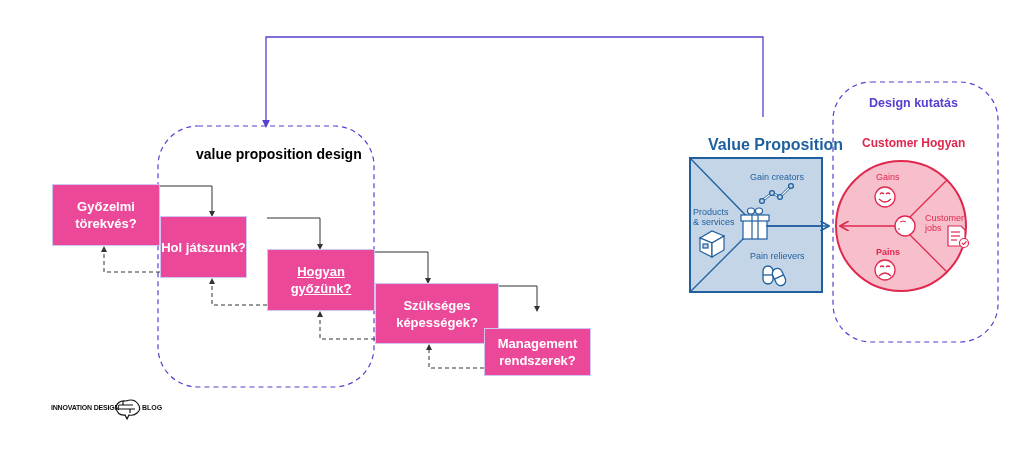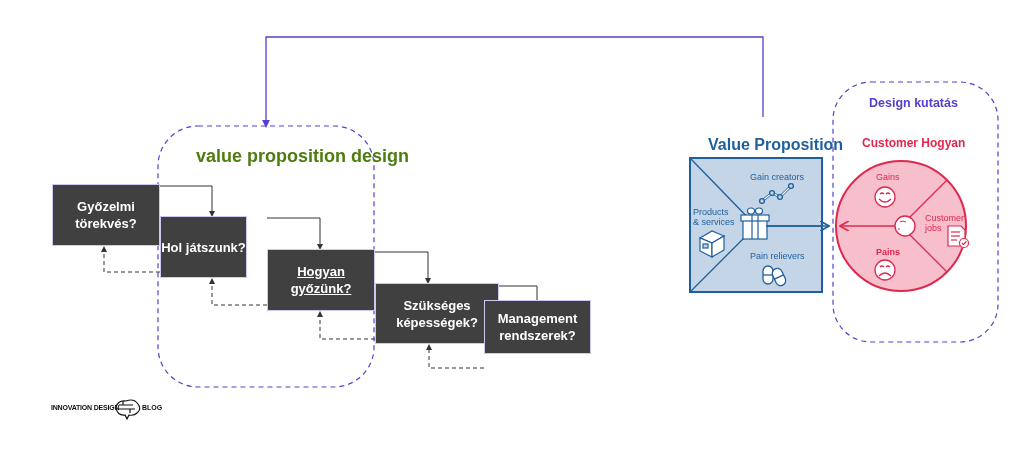--- a/index.html
+++ b/index.html
@@ -1,18 +1,18 @@
 <!DOCTYPE html>
 <html><head>
 <meta charset="utf-8">
 <style>
   html, body { margin:0; padding:0; background:#ffffff; }
   body { width:1024px; height:452px; position:relative; overflow:hidden; font-family:"DejaVu Sans", sans-serif; }
   #canvas { position:absolute; left:0; top:0; width:1024px; height:452px; }
-  .box { position:absolute; background:#404040; color:#ffffff; font-weight:bold; font-size:13px; line-height:17px;
+  .box { position:absolute; background:#ec4899; color:#ffffff; font-weight:bold; font-size:13px; line-height:17px;
          display:flex; align-items:center; justify-content:center; text-align:center; box-sizing:border-box;
          border:1px solid #cfc6f2; font-family:"Liberation Sans", sans-serif; }
   .label { position:absolute; font-weight:bold; font-family:"Liberation Sans", sans-serif; white-space:nowrap; }
   .small { position:absolute; font-family:"Liberation Sans", sans-serif; font-size:9px; line-height:10px; white-space:nowrap; }
 </style>
 </head>
 <body>
 
 <svg id="canvas" width="1024" height="452" viewBox="0 0 1024 452">
   <defs>
@@ -128,25 +128,25 @@
 </div>
 <div class="box" style="left:160px;top:216px;width:87px;height:62px;">
   <span>Hol játszunk?</span>
 </div>
 <div class="box" style="left:267px;top:249px;width:108px;height:62px;text-decoration:underline;">
   <span style="max-width:70px;">Hogyan győzünk?</span>
 </div>
 <div class="box" style="left:375px;top:283px;width:124px;height:61px;">
   <span style="max-width:100px;">Szükséges képességek?</span>
 </div>
-<div class="box" style="left:484px;top:300px;width:107px;height:54px;">
+<div class="box" style="left:484px;top:328px;width:107px;height:48px;">
   <span style="max-width:100px;">Management rendszerek?</span>
 </div>
 
-<div class="label" style="left:196px;top:146px;font-size:18px;color:#4d7c0f;">value proposition design</div>
+<div class="label" style="left:196px;top:146px;font-size:14px;color:#000000;">value proposition design</div>
 <div class="label" style="left:869px;top:96px;font-size:12.5px;color:#5540cf;">Design kutatás</div>
 
 <div class="label" style="left:708px;top:136px;font-size:16px;color:#1f5f9e;">Value Proposition</div>
 <div class="small" style="left:750px;top:172px;color:#1f5f9e;">Gain creators</div>
 <div class="small" style="left:693px;top:207px;color:#1f5f9e;">Products</div>
 <div class="small" style="left:693px;top:217px;color:#1f5f9e;">&amp; services</div>
 <div class="small" style="left:750px;top:251px;color:#1f5f9e;">Pain relievers</div>
 
 <div class="label" style="left:862px;top:136px;font-size:12px;color:#e0284f;">Customer Hogyan</div>
 <div class="small" style="left:876px;top:172px;color:#e0284f;">Gains</div>

